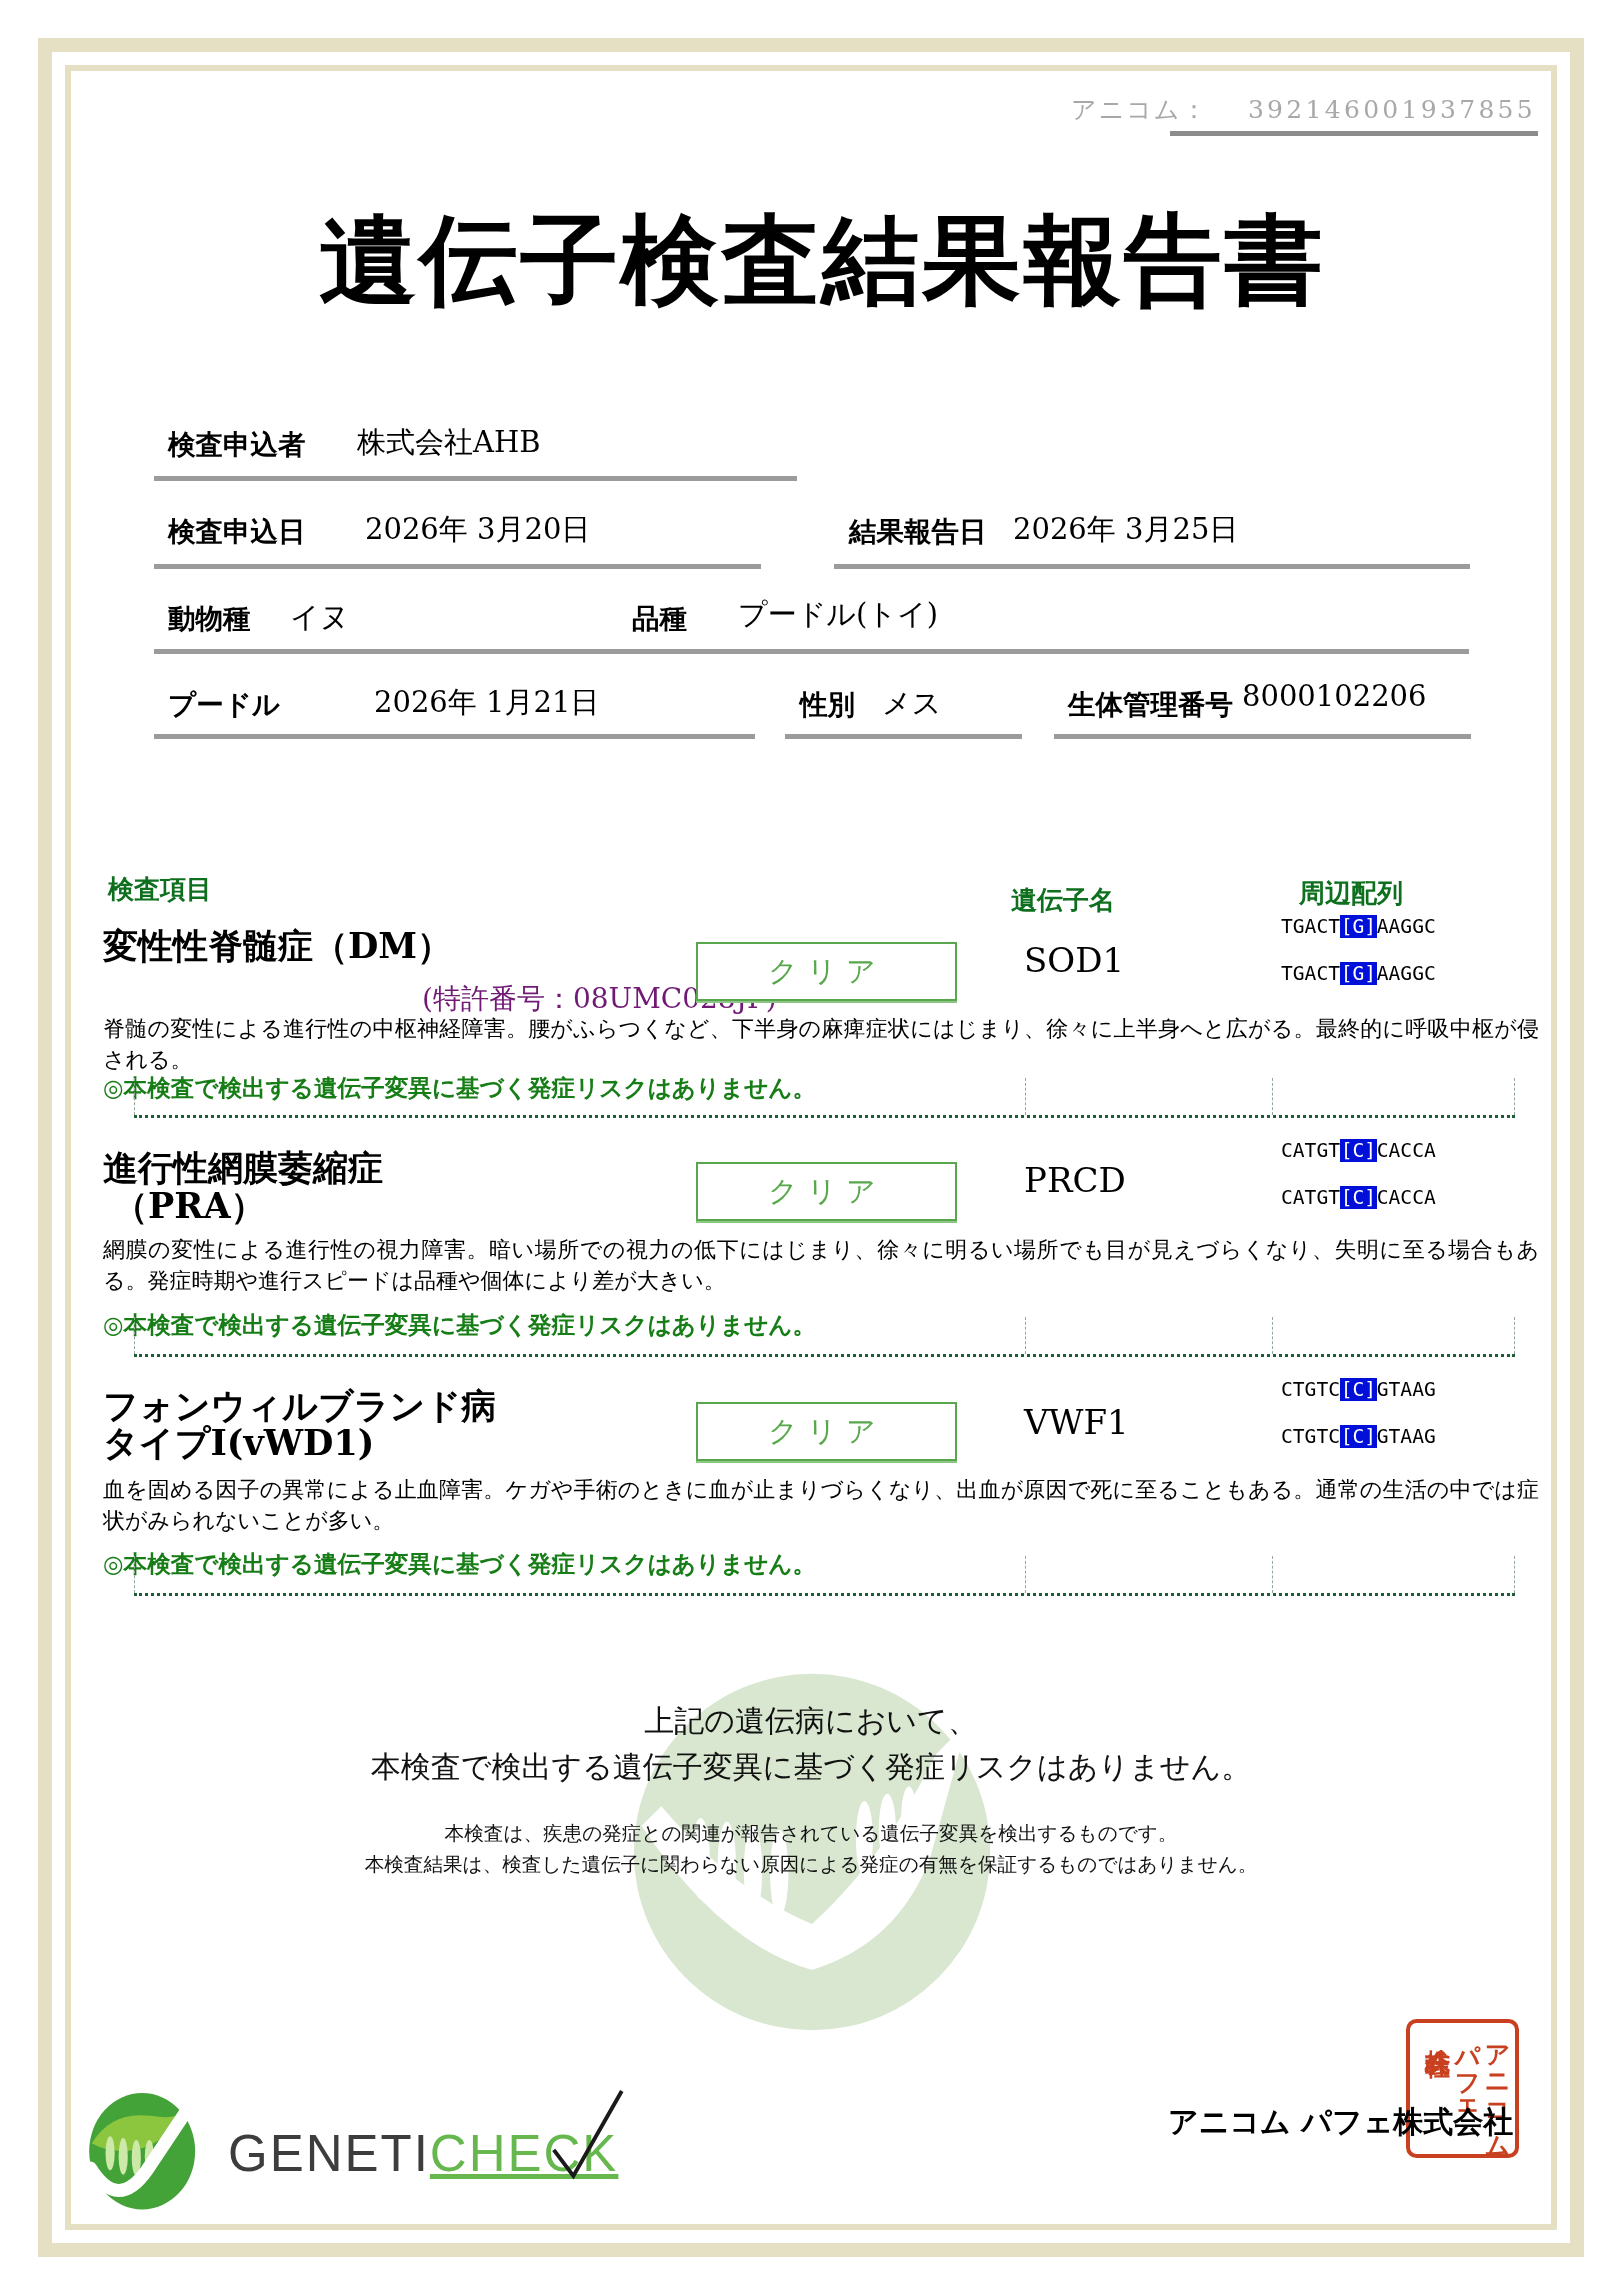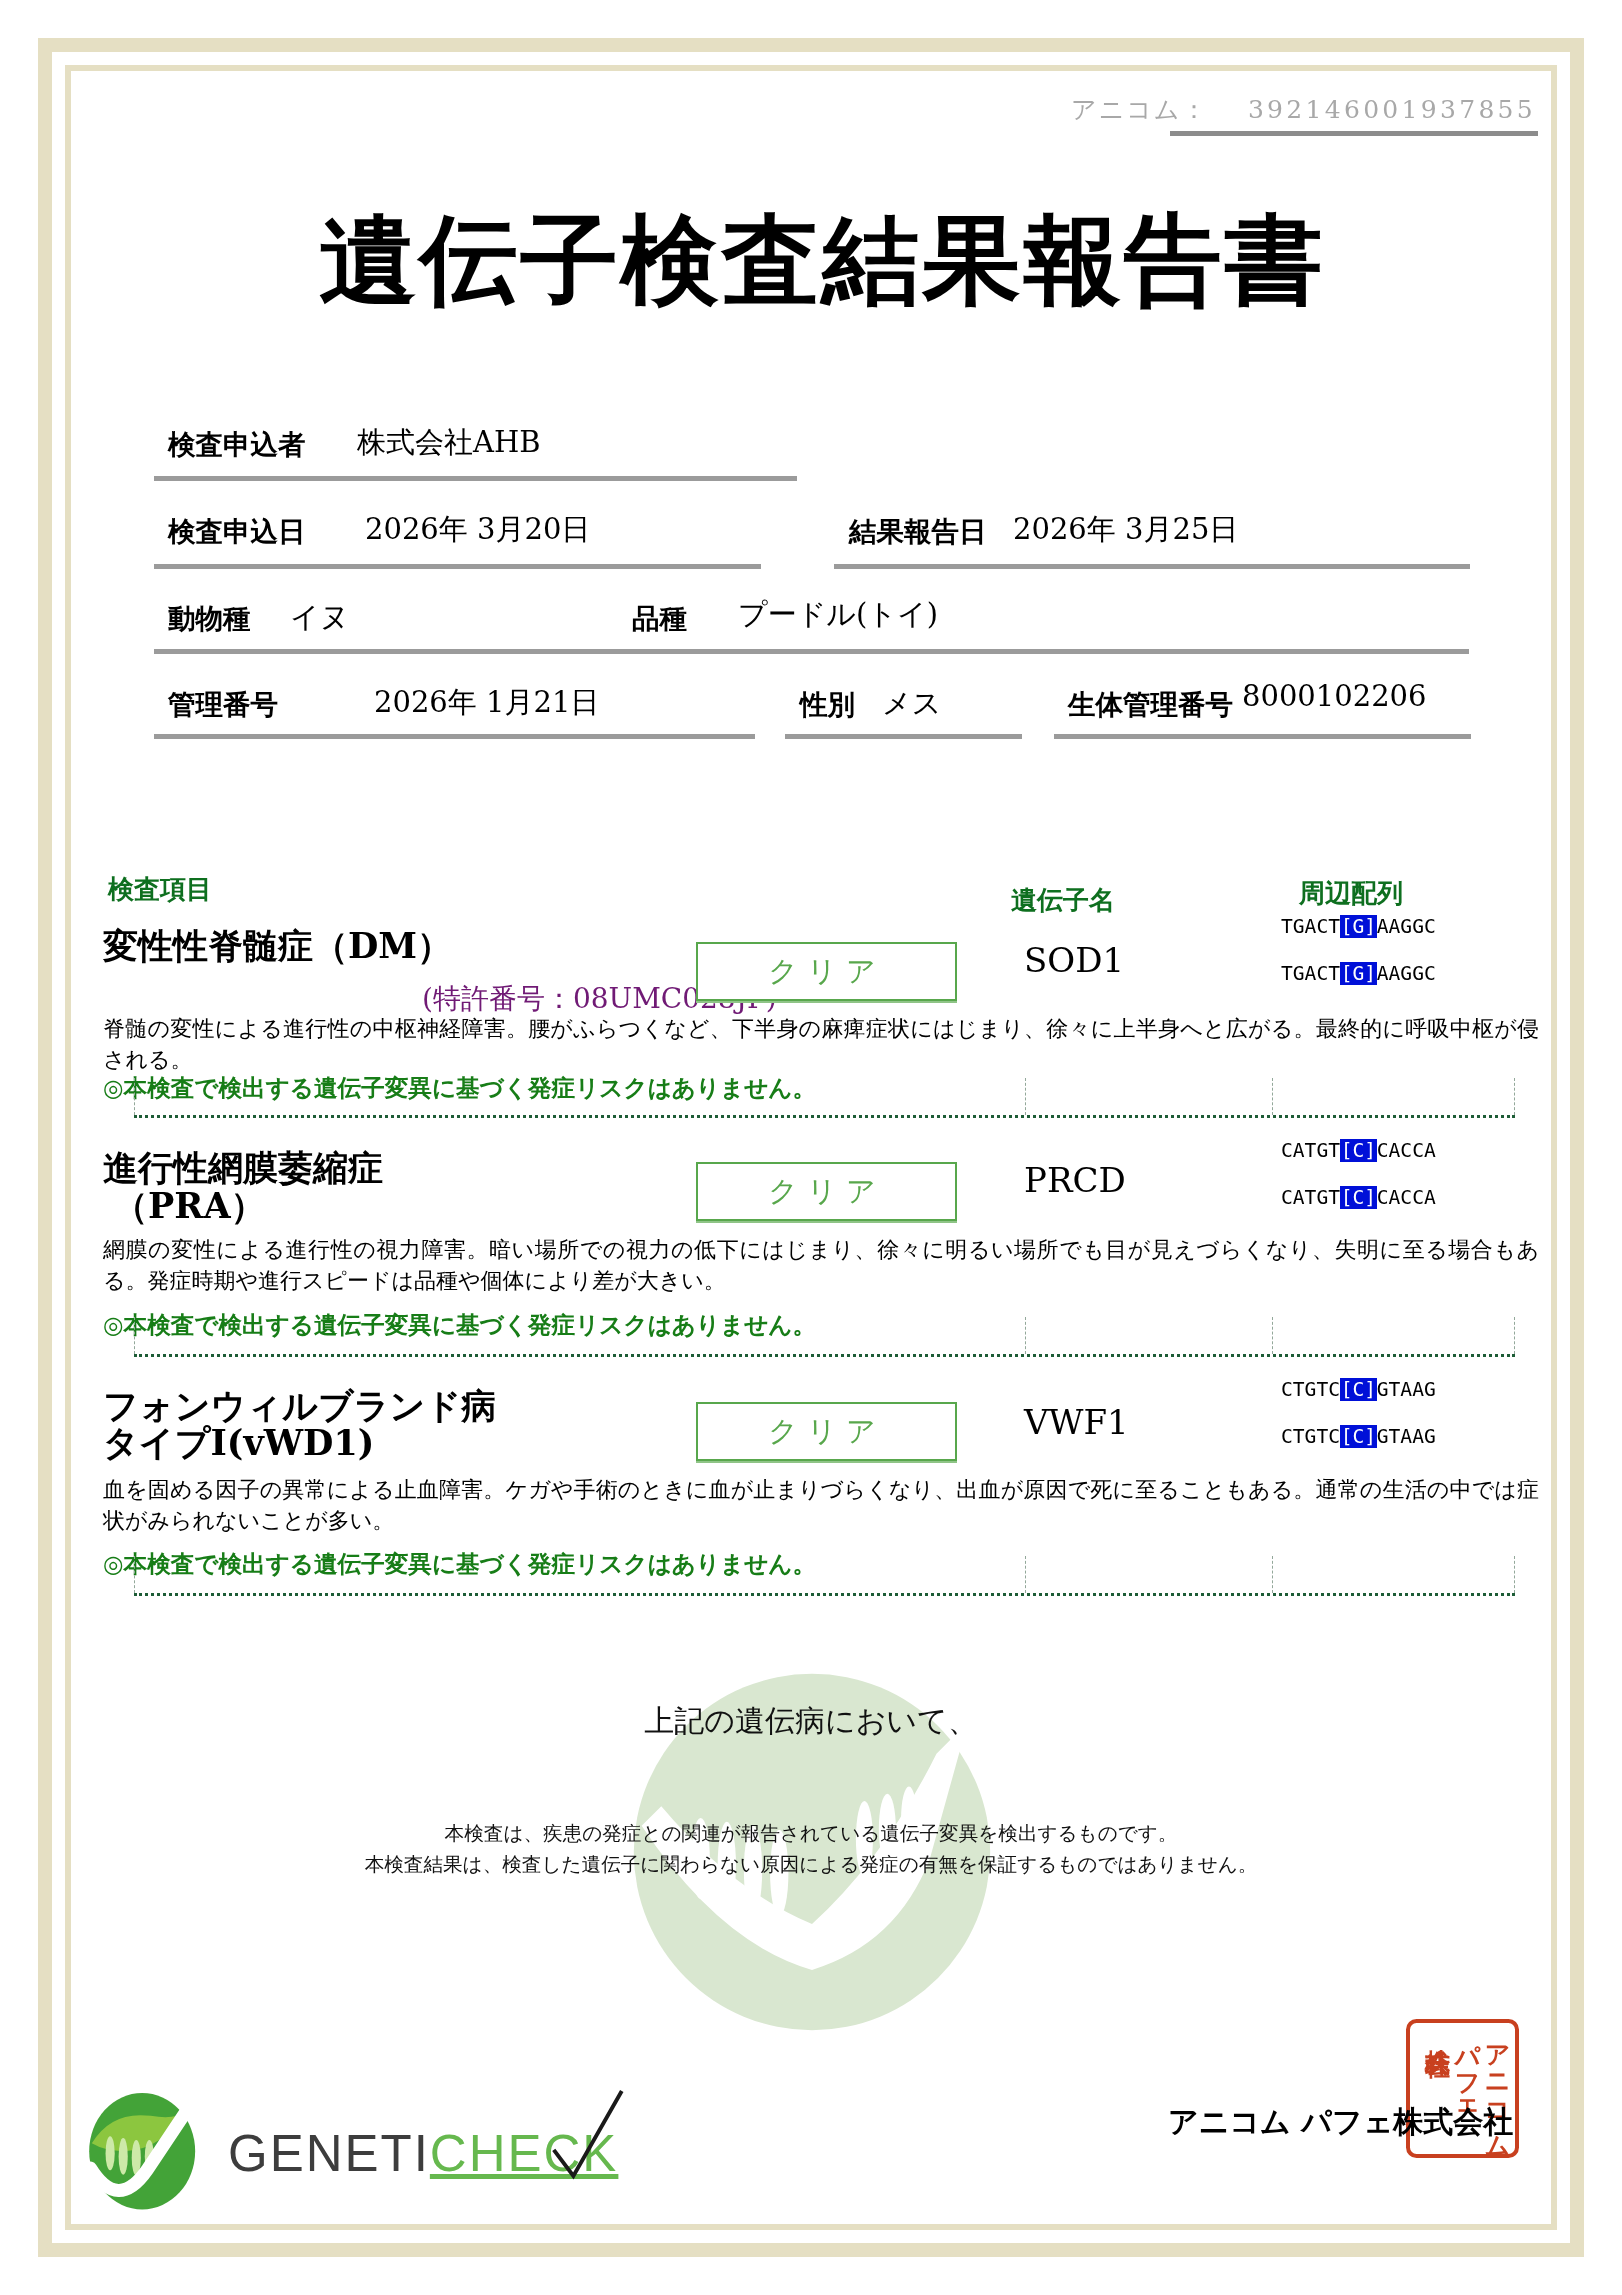--- a/index.html
+++ b/index.html
@@ -77,21 +77,21 @@
   <div class="uline" style="top:564px;left:834px;width:636px;"></div>
 
   <div class="lbl" style="top:601px;left:160px;">動物種</div>
   <div class="val" style="top:598px;left:290px;">イヌ</div>
   <div class="uline" style="top:649px;left:154px;width:516px;"></div>
 
   <div class="lbl" style="top:601px;left:624px;">品種</div>
   <div class="val" style="top:595px;left:738px;">プードル(トイ)</div>
   <div class="uline" style="top:649px;left:617px;width:852px;"></div>
 
-  <div class="lbl" style="top:687px;left:160px;">管理番号</div>
+  <div class="lbl" style="top:687px;left:160px;">プードル</div>
   <div class="val" style="top:683px;left:374px;">2026年 1月21日</div>
   <div class="uline" style="top:734px;left:154px;width:601px;"></div>
 
   <div class="lbl" style="top:687px;left:792px;">性別</div>
   <div class="val" style="top:684px;left:882px;">メス</div>
   <div class="uline" style="top:734px;left:785px;width:237px;"></div>
 
   <div class="lbl" style="top:687px;left:1060px;">生体管理番号</div>
   <div class="val" style="top:679px;left:1242px;">8000102206</div>
   <div class="uline" style="top:734px;left:1054px;width:417px;"></div>
@@ -171,20 +171,21 @@
       <ellipse cx="160" cy="310" rx="14" ry="66"></ellipse>
       <ellipse cx="200" cy="318" rx="14" ry="68"></ellipse>
       <ellipse cx="240" cy="322" rx="14" ry="66"></ellipse>
       <ellipse cx="370" cy="270" rx="13" ry="58"></ellipse>
       <ellipse cx="405" cy="255" rx="13" ry="54"></ellipse>
       <ellipse cx="438" cy="238" rx="12" ry="48"></ellipse>
     </g>
   </svg>
 
   <div class="summary-line ztext" style="top:1701px;font-size:30px;">上記の遺伝病において、</div>
+  <div class="summary-line ztext" style="top:1747px;font-size:30px;">本検査で検出する遺伝子変異に基づく発症リスクはありません。</div>
   <div class="summary-line ztext" style="top:1820px;font-size:19.6px;">本検査は、疾患の発症との関連が報告されている遺伝子変異を検出するものです。</div>
   <div class="summary-line ztext" style="top:1851px;font-size:19.6px;">本検査結果は、検査した遺伝子に関わらない原因による発症の有無を保証するものではありません。</div>
 
   <svg class="abs" style="top:2091px;left:85px;" width="115" height="121" viewBox="0 0 175 185">
     <ellipse cx="87" cy="92" rx="81" ry="89" fill="#43a338"></ellipse>
     <path d="M10,80 Q40,30 100,38 Q140,45 150,30 Q120,90 60,92 Q30,92 10,80 Z" fill="#8cc63f"></path>
     <g fill="#cde9a8">
       <ellipse cx="38" cy="95" rx="7" ry="26"></ellipse>
       <ellipse cx="58" cy="100" rx="7" ry="28"></ellipse>
       <ellipse cx="78" cy="102" rx="7" ry="27"></ellipse>

